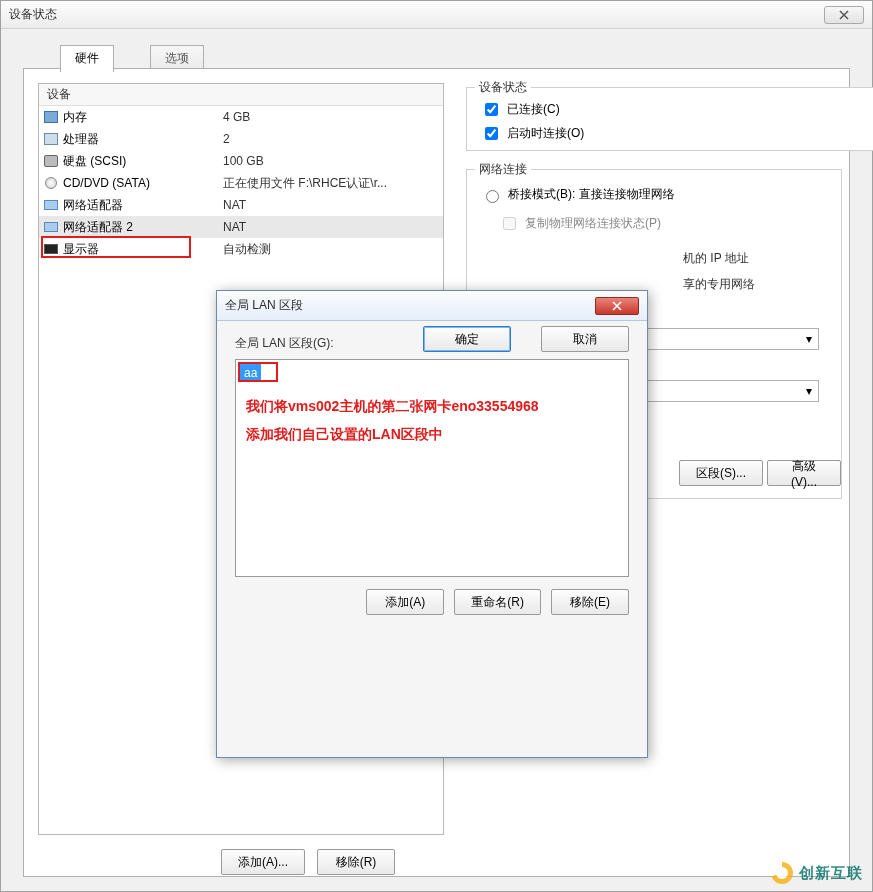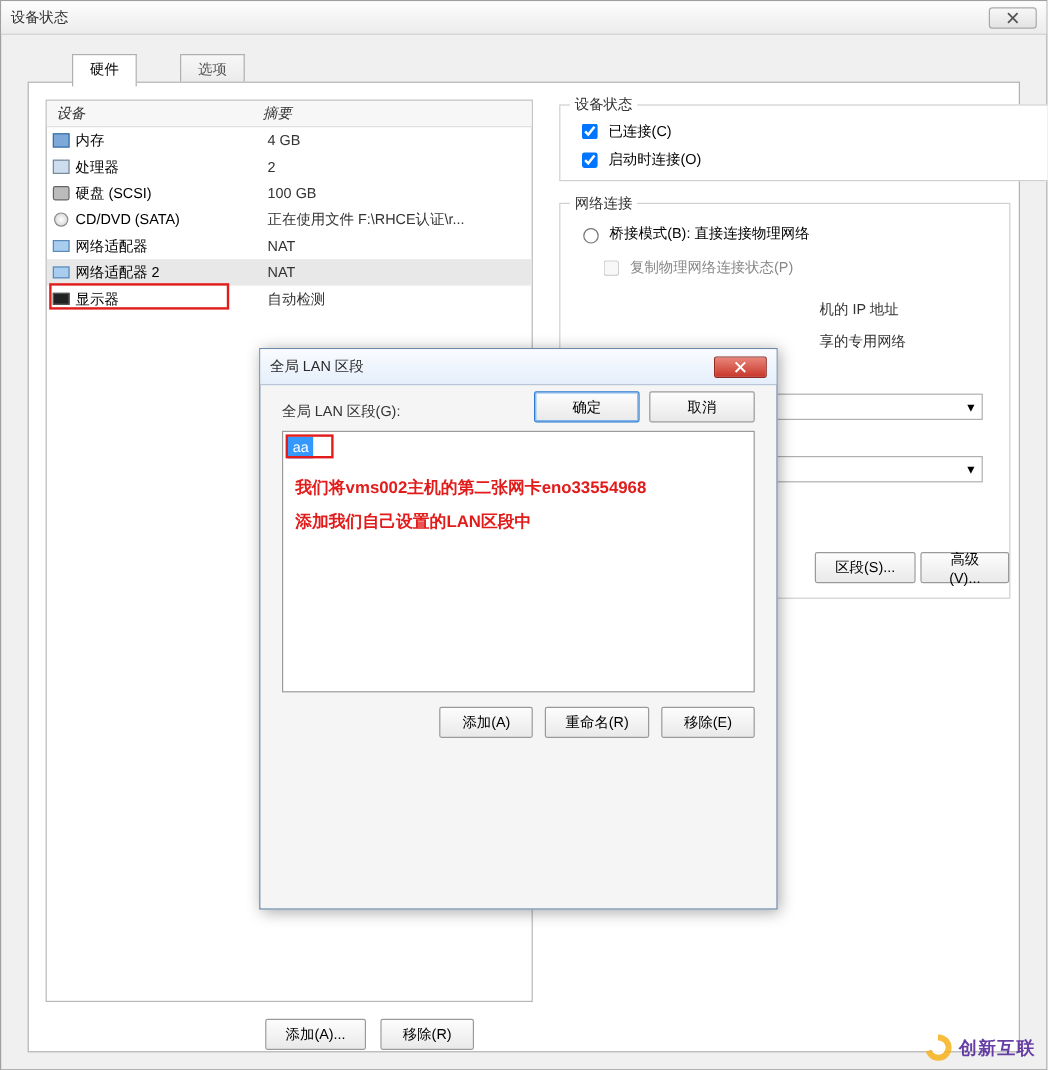--- a/index.html
+++ b/index.html
@@ -14,21 +14,21 @@
 
 .tabs { position: absolute; top: 44px; left: 22px; display: flex; }
 .tab { padding: 4px 14px 5px; border: 1px solid #b0b0b0; border-bottom: none; background: #fff; margin-right: -1px; cursor: pointer; margin-left: 37px; }
 .tab.inactive { background: linear-gradient(#f7f7f7,#e9e9e9); color: #555; }
 .tab.active { position: relative; z-index: 2; }
 
 .panel { position: absolute; top: 67px; left: 22px; right: 22px; bottom: 14px; background: #fff; border: 1px solid #b0b0b0; }
 
 
 .devlist-wrap { position: absolute; top: 14px; left: 14px; width: 406px; height: 752px; border: 1px solid #b8b8b8; background: #fff; }
-.devlist-head { display: flex; background: #f7f7f7; border-bottom: 1px solid #e0e0e0; height: 22px; align-items: center; font-style: italic; }
+.devlist-head { display: flex; background: #f7f7f7; border-bottom: 1px solid #e0e0e0; height: 22px; align-items: center; }
 .devlist-head .col { padding: 0 8px; color: #333; }
 .col-dev { width: 172px; }
 .col-sum { flex: 1; }
 
 .devrow { display: flex; align-items: center; height: 22px; padding-left: 4px; }
 .devrow .ic { width: 16px; height: 16px; margin-right: 4px; display: flex; align-items: center; justify-content: center; }
 .devrow .lab { width: 152px; padding-left: 0; }
 .devrow .sum { flex: 1; padding-left: 8px; color: #333; }
 .devrow.selected { background: #e8e8e8; }
 .red-box { border: 2px solid #e21b1b; position: absolute; }
@@ -67,26 +67,26 @@
 .dlg-body { position: relative; padding: 14px 18px; }
 .dlg-label { color: #333; }
 .listbox { position: absolute; top: 38px; left: 18px; right: 18px; height: 218px; border: 1px solid #9a9a9a; background: #fff; }
 .list-item { margin: 4px; padding: 2px 4px; }
 .list-item.sel { background: #3399ff; color: #fff; display: inline-block; }
 .red-box.aa { border: 2px solid #e21b1b; position: absolute; top: 2px; left: 2px; width: 40px; height: 20px; pointer-events: none; }
 
 .anno { position: absolute; color: #e21b1b; font-weight: bold; font-size: 14px; line-height: 1.8; }
 
 .dlg-actions { position: absolute; right: 18px; top: 268px; display: flex; gap: 10px; }
-.dlg-okrow { position: absolute; right: 18px; bottom: 14px; display: flex; gap: 8px; }
+.dlg-okrow { position: absolute; right: 18px; bottom: 14px; display: flex; gap: 30px; }
 
 .watermark { position: absolute; right: 10px; bottom: 8px; display: flex; align-items: center; gap: 6px; opacity: .85; }
 .watermark .logo { width: 22px; height: 22px; border-radius: 50%; background: conic-gradient(#f7b21b 0 70%, #fff 70% 100%); position: relative; }
 .watermark .logo::after { content:""; position:absolute; inset:5px; background:#fff; border-radius:50%; }
-.watermark .txt { color: #4c1d95; font-size: 15px; font-weight: bold; letter-spacing: 1px; }
+.watermark .txt { color: #0f766e; font-size: 15px; font-weight: bold; letter-spacing: 1px; }
 
 
 .ico-chip,.ico-cpu,.ico-disk,.ico-cd,.ico-net,.ico-mon { width:14px; height:12px; }
 .ico-chip { background:#7da9d8; border:1px solid #3a6fa8; }
 .ico-cpu { background:#cde; border:1px solid #789; }
 .ico-disk { background:#bbb; border:1px solid #666; border-radius:2px; }
 .ico-cd { width:12px; height:12px; border:1px solid #888; border-radius:50%; background:radial-gradient(#fff,#ccc);}
 .ico-net { width:14px; height:10px; border:1px solid #5b89b8; background:#a8cdee; }
 .ico-mon { width:14px; height:10px; border:1px solid #555; background:#222; }
 
@@ -108,21 +108,20 @@
   <div class="tabs">
     <div class="tab active">硬件</div>
     <div class="tab inactive">选项</div>
   </div>
 
   <div class="panel">
 
     <div class="devlist-wrap">
       <div class="devlist-head">
         <div class="col col-dev">设备</div>
-        <div class="col col-sum">摘要</div>
       </div>
 
       <div class="devrow">
         <span class="ic">
             <span class="ico-chip"></span>
           </span>
         <span class="lab">内存</span>
         <span class="sum">4 GB</span>
       </div>
       <div class="devrow">

